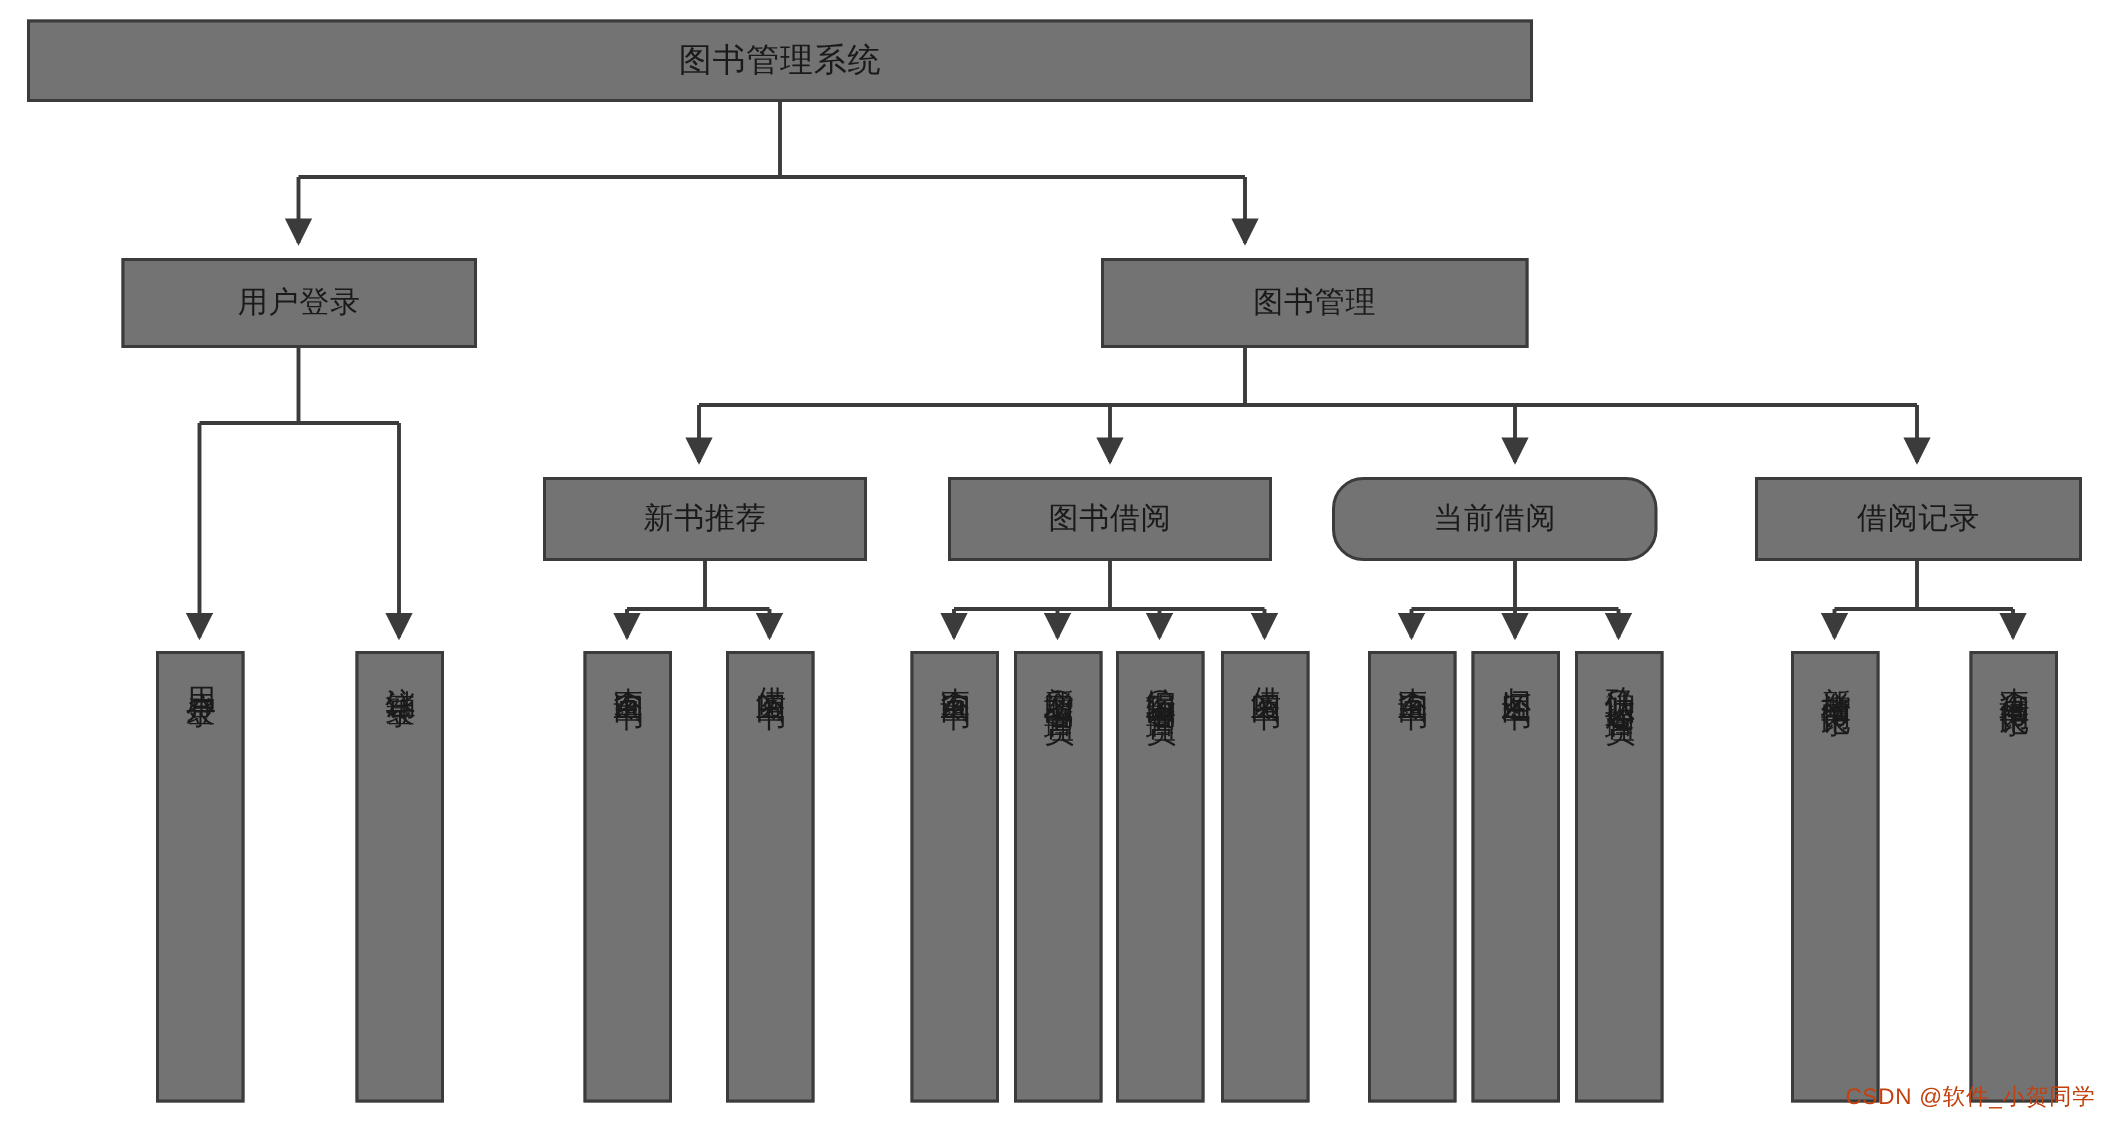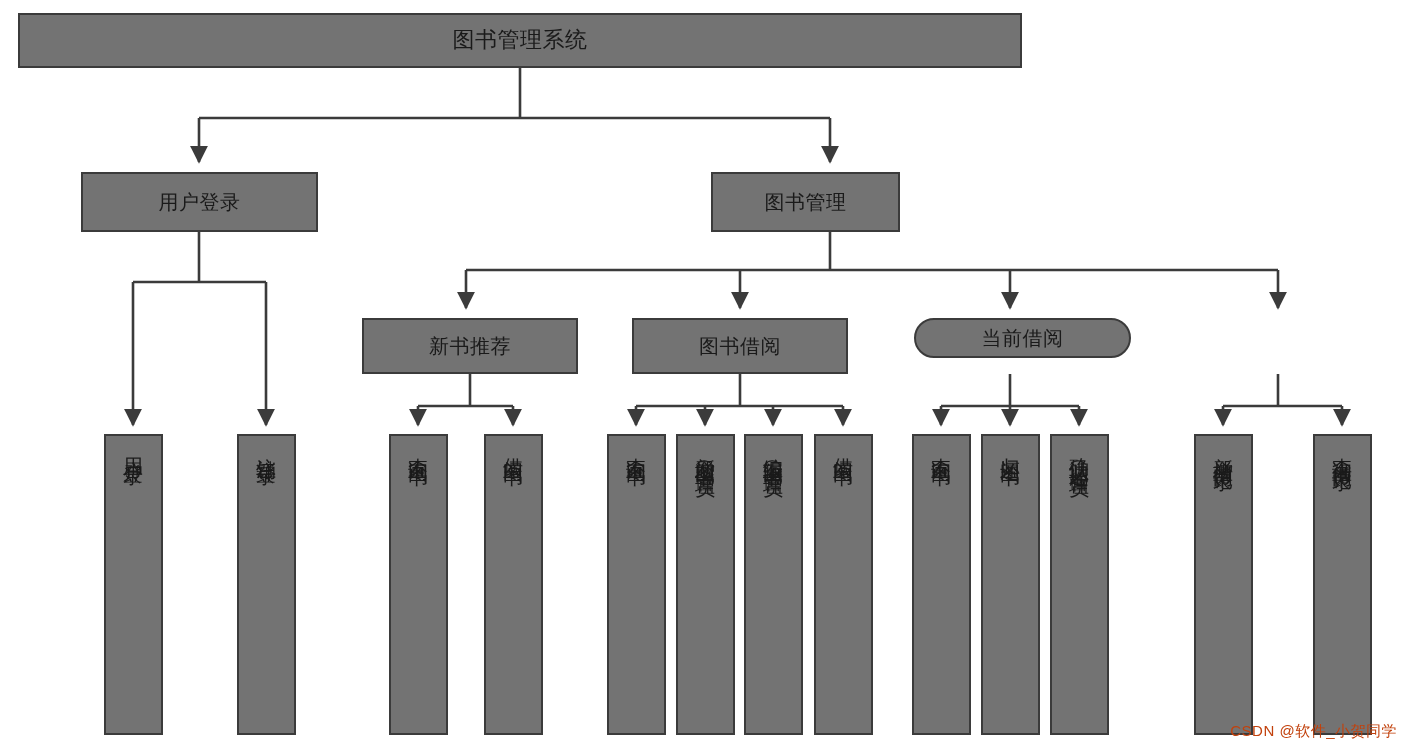--- a/index.html
+++ b/index.html
@@ -130,36 +130,39 @@
   </svg>
 
   <div class="node horiz" id="root-node" style="left:18px; top:13px; width:1004px; height:55px;">
     <span class="label">图书管理系统</span>
   </div>
 
   <div class="node horiz lvl2" style="left:81px; top:172px; width:237px; height:60px;">
     <span class="label">用户登录</span>
   </div>
 
-  <div class="node horiz lvl2" style="left:711px; top:172px; width:189px; height:60px;">
+  <div class="node horiz lvl2" style="left:734px; top:172px; width:285px; height:60px;">
     <span class="label">图书管理</span>
   </div>
 
   <div class="node horiz lvl3" style="left:632px; top:318px; width:216px; height:56px;">
     <span class="label">图书借阅</span>
   </div>
 
   <div class="node horiz lvl3" style="left:362px; top:318px; width:216px; height:56px;">
     <span class="label">新书推荐</span>
   </div>
 
-  <div class="node horiz lvl3" style="left:914px; top:318px; width:217px; height:40px;border-radius:21px;">
+  <div class="node horiz lvl3" style="left:888px; top:318px; width:217px; height:56px;border-radius:21px;">
     <span class="label">当前借阅</span>
   </div>
 
+  <div class="node horiz lvl3" style="left:1170px; top:318px; width:218px; height:56px;">
+    <span class="label">借阅记录</span>
+  </div>
 
   <div class="node vert leaf" style="left:104px; top:434px; width:59px; height:301px;">
     <span class="label">用户登录</span>
   </div>
 
   <div class="node vert leaf" style="left:237px; top:434px; width:59px; height:301px;">
     <span class="label">注销登录</span>
   </div>
 
   <div class="node vert leaf" style="left:389px; top:434px; width:59px; height:301px;">

